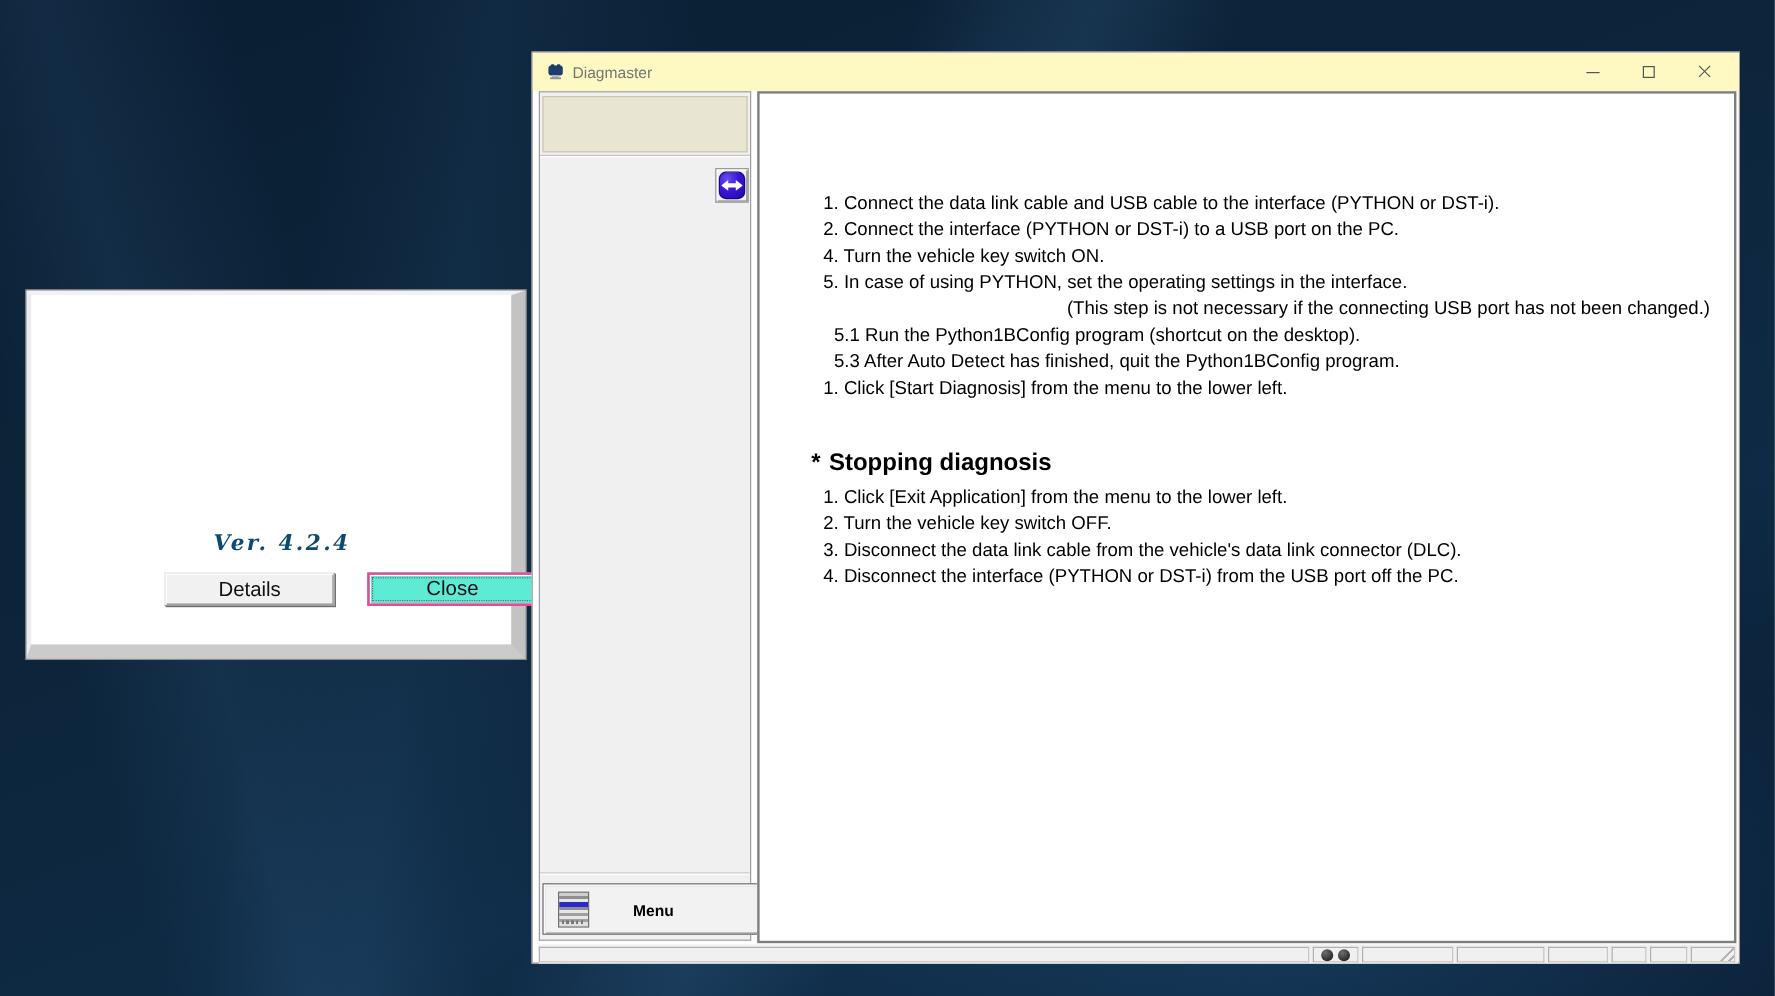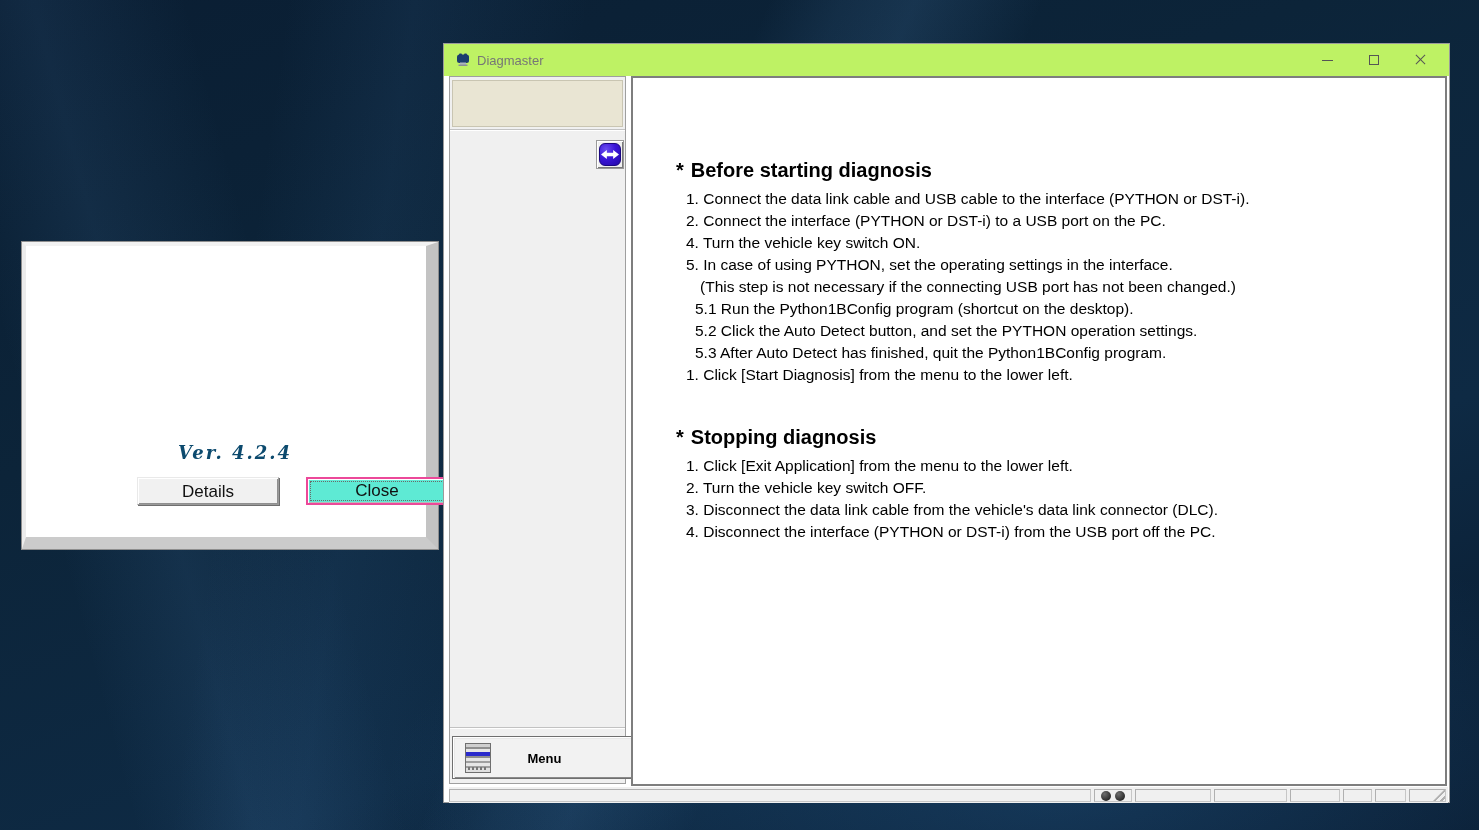--- a/index.html
+++ b/index.html
@@ -48,21 +48,21 @@
   }
   .btn-close .focus-rect {
     display:block; margin:1px 2px; border:1px dotted #6a6a6a; line-height:18px;
   }
 
   
   .appwin {
     position:absolute; left:443px; top:43px; width:1007px; height:760px;
     background:#ffffff; border:1px solid #9b9b9b;
   }
-  .titlebar { position:absolute; left:0; top:0; width:100%; height:32px; background:#bef264; }
+  .titlebar { position:absolute; left:0; top:0; width:100%; height:32px; background:#fef9c3; }
   .app-icon { position:absolute; left:11px; top:8px; width:16px; height:16px; }
   .title-text { position:absolute; left:33px; top:9px; font-size:13px; color:#767676; }
   .win-controls { position:absolute; right:6px; top:0; height:32px; display:flex; }
   .wc-btn { width:46px; height:32px; position:relative; }
   .glyph-min { position:absolute; left:17px; top:16px; width:11px; height:1px; background:#555; }
   .glyph-max { position:absolute; left:18px; top:11px; width:10px; height:10px; border:1px solid #555; }
   .glyph-close-a, .glyph-close-b { position:absolute; left:17px; top:15px; width:13px; height:1px; background:#555; }
   .glyph-close-a { transform:rotate(45deg); }
   .glyph-close-b { transform:rotate(-45deg); }
 
@@ -114,21 +114,21 @@
   .content {
     position:absolute; left:187px; top:32px; width:816px; height:710px;
     background:#ffffff; border:2px solid #7e7e7e;
   }
   .content-inner { position:absolute; inset:0; padding:81px 20px 0 43px; }
   .sec-heading { font-size:20px; font-weight:bold; color:#000; margin:40px 0 6px 0; }
   .sec-heading:first-child { margin-top:0; }
   .sec-heading .star { margin-right:7px; font-weight:bold; }
   .line { font-size:15.5px; line-height:22px; color:#000; }
   .ind0 { padding-left:10px; }
-  .ind1 { padding-left:24px; }
+  .ind1 { padding-left:24px;text-align:right; }
   .ind2 { padding-left:19px; }
 
   
   .statusbar {
     position:absolute; left:5px; top:743px; width:999px; height:16px;
     background:#f0f0f0; display:flex; gap:3px; padding-top:1px;
   }
   .sb-seg {
     height:13px; margin-top:1px; background:#f0f0f0;
     border:1px solid #c6c6c6; border-top-color:#b0b0b0; border-left-color:#b0b0b0;
@@ -198,28 +198,26 @@
       </button>
       <div class="sep sep-menu"></div>
       <button class="menu-btn">
         <span class="menu-icon"></span>
         <span class="menu-label">Menu</span>
       </button>
     </div>
 
     <div class="content">
       <div class="content-inner" id="sections">
-          <div class="sec-heading"><span class="star">*</span><span>Before starting diagnosis</span></div>
           <div class="line ind0">1. Connect the data link cable and USB cable to the interface (PYTHON or DST-i).</div>
           <div class="line ind0">2. Connect the interface (PYTHON or DST-i) to a USB port on the PC.</div>
           <div class="line ind0">4. Turn the vehicle key switch ON.</div>
           <div class="line ind0">5. In case of using PYTHON, set the operating settings in the interface.</div>
           <div class="line ind1">(This step is not necessary if the connecting USB port has not been changed.)</div>
           <div class="line ind2">5.1 Run the Python1BConfig program (shortcut on the desktop).</div>
-          <div class="line ind2">5.2 Click the Auto Detect button, and set the PYTHON operation settings.</div>
           <div class="line ind2">5.3 After Auto Detect has finished, quit the Python1BConfig program.</div>
           <div class="line ind0">1. Click [Start Diagnosis] from the menu to the lower left.</div>
           <div class="sec-heading"><span class="star">*</span><span>Stopping diagnosis</span></div>
           <div class="line ind0">1. Click [Exit Application] from the menu to the lower left.</div>
           <div class="line ind0">2. Turn the vehicle key switch OFF.</div>
           <div class="line ind0">3. Disconnect the data link cable from the vehicle's data link connector (DLC).</div>
           <div class="line ind0">4. Disconnect the interface (PYTHON or DST-i) from the USB port off the PC.</div>
         </div>
     </div>
 

